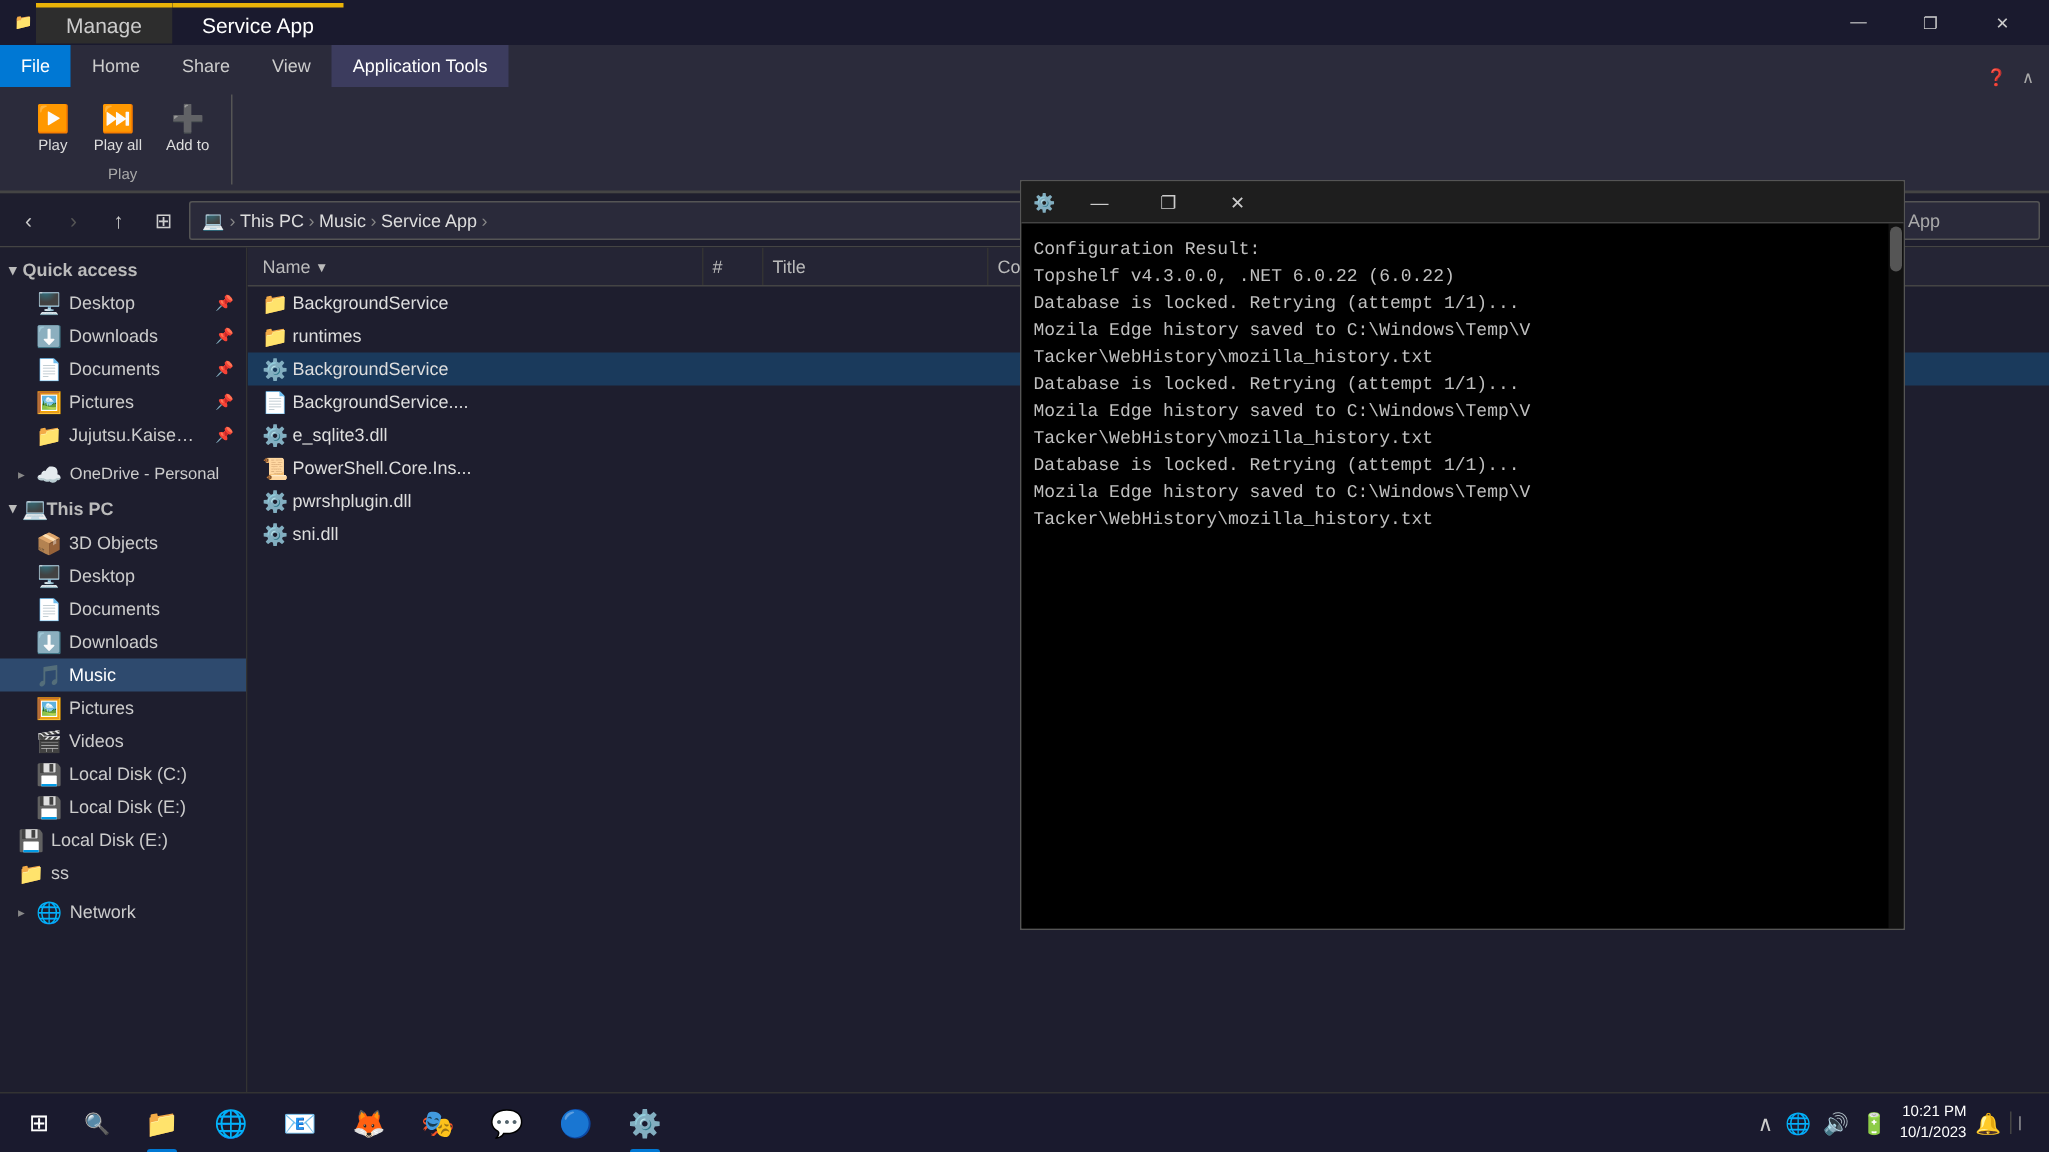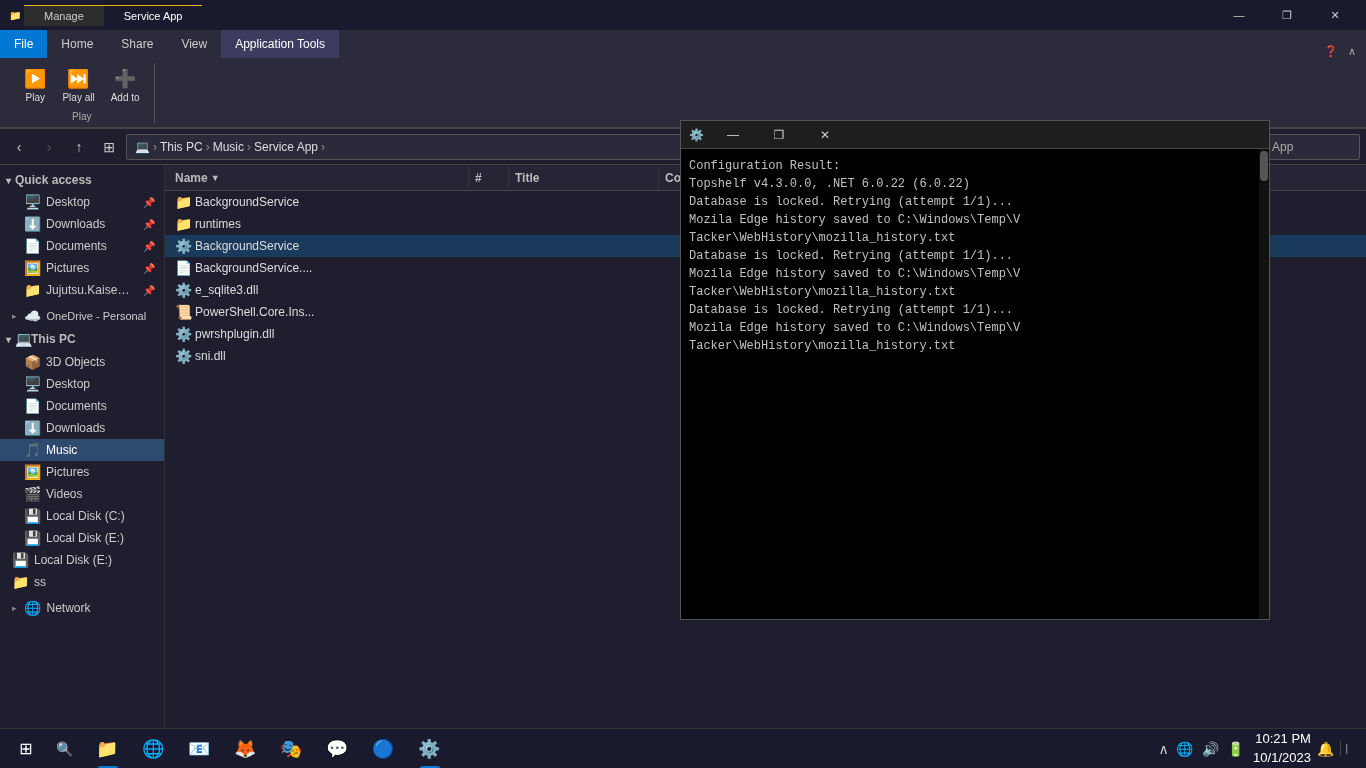--- a/index.html
+++ b/index.html
@@ -11,21 +11,21 @@
       background: #1a1a2e;
       display: flex;
       align-items: center;
       padding: 0 8px;
     }
     .title-bar-icons { display: flex; gap: 6px; align-items: center; }
     .title-bar-icon { width: 16px; height: 16px; display: flex; align-items: center; justify-content: center; font-size: 10px; }
     .title-bar-controls { display: flex; gap: 2px; margin-left: auto; }
     .title-bar-btn { width: 46px; height: 30px; display: flex; align-items: center; justify-content: center; font-size: 11px; cursor: pointer; color: #ccc; }
     .tab-area { display: flex; align-items: flex-end; gap: 0; }
-    .tab { padding: 4px 20px; background: #2d2d2d; color: #ccc; font-size: 11px; border-top: 1px solid #eab308; text-align: right; }
+    .tab { padding: 4px 20px; background: #2d2d2d; color: #ccc; font-size: 14px; border-top: 3px solid #eab308; text-align: right; }
     .tab.active { background: #1a1a2e; color: #fff; }
 
     
     .ribbon {
       background: #2b2b3b;
       border-bottom: 1px solid #444;
     }
     .ribbon-tabs {
       display: flex;
       height: 28px;
@@ -171,21 +171,20 @@
     }
     .col-header {
       padding: 0 6px;
       display: flex;
       align-items: center;
       gap: 3px;
       cursor: pointer;
       user-select: none;
       border-right: 1px solid #333;
       height: 100%;
-      font-weight: bold;
     }
     .col-name { width: 300px; }
     .col-num { width: 40px; }
     .col-title { width: 150px; }
     .col-contrib { width: 160px; }
     .col-album { width: 130px; }
     .file-list { flex: 1; overflow-y: auto; }
     .file-item {
       display: flex;
       align-items: center;
@@ -283,21 +282,21 @@
       width: 1366px;
     }
     .taskbar-start { width: 44px; height: 40px; display: flex; align-items: center; justify-content: center; font-size: 16px; cursor: pointer; color: #fff; }
     .taskbar-search { width: 34px; height: 40px; display: flex; align-items: center; justify-content: center; font-size: 14px; cursor: pointer; color: #ccc; }
     .taskbar-items { display: flex; flex: 1; gap: 2px; align-items: center; padding: 0 4px; }
     .taskbar-item { width: 44px; height: 40px; display: flex; align-items: center; justify-content: center; font-size: 18px; cursor: pointer; position: relative; }
     .taskbar-item.active::after { content: ''; position: absolute; bottom: 0; left: 50%; transform: translateX(-50%); width: 20px; height: 3px; background: #0078d4; border-radius: 2px 2px 0 0; }
     .taskbar-right { display: flex; align-items: center; gap: 6px; padding: 0 10px; }
     .taskbar-tray { display: flex; align-items: center; gap: 4px; }
     .tray-icon { font-size: 14px; color: #ccc; cursor: pointer; padding: 2px; }
-    .taskbar-clock { text-align: right; font-size: 13px; color: #fff; line-height: 1.4; }
+    .taskbar-clock { text-align: right; font-size: 10px; color: #fff; line-height: 1.4; }
     .taskbar-notify { font-size: 14px; color: #ccc; cursor: pointer; }
     .taskbar-corner { font-size: 10px; color: #aaa; padding: 2px 4px; cursor: pointer; border-left: 1px solid #444; }
 
     
     .group-header {
       display: flex;
       align-items: center;
       padding: 4px 6px;
       cursor: pointer;
       color: #bbb;

